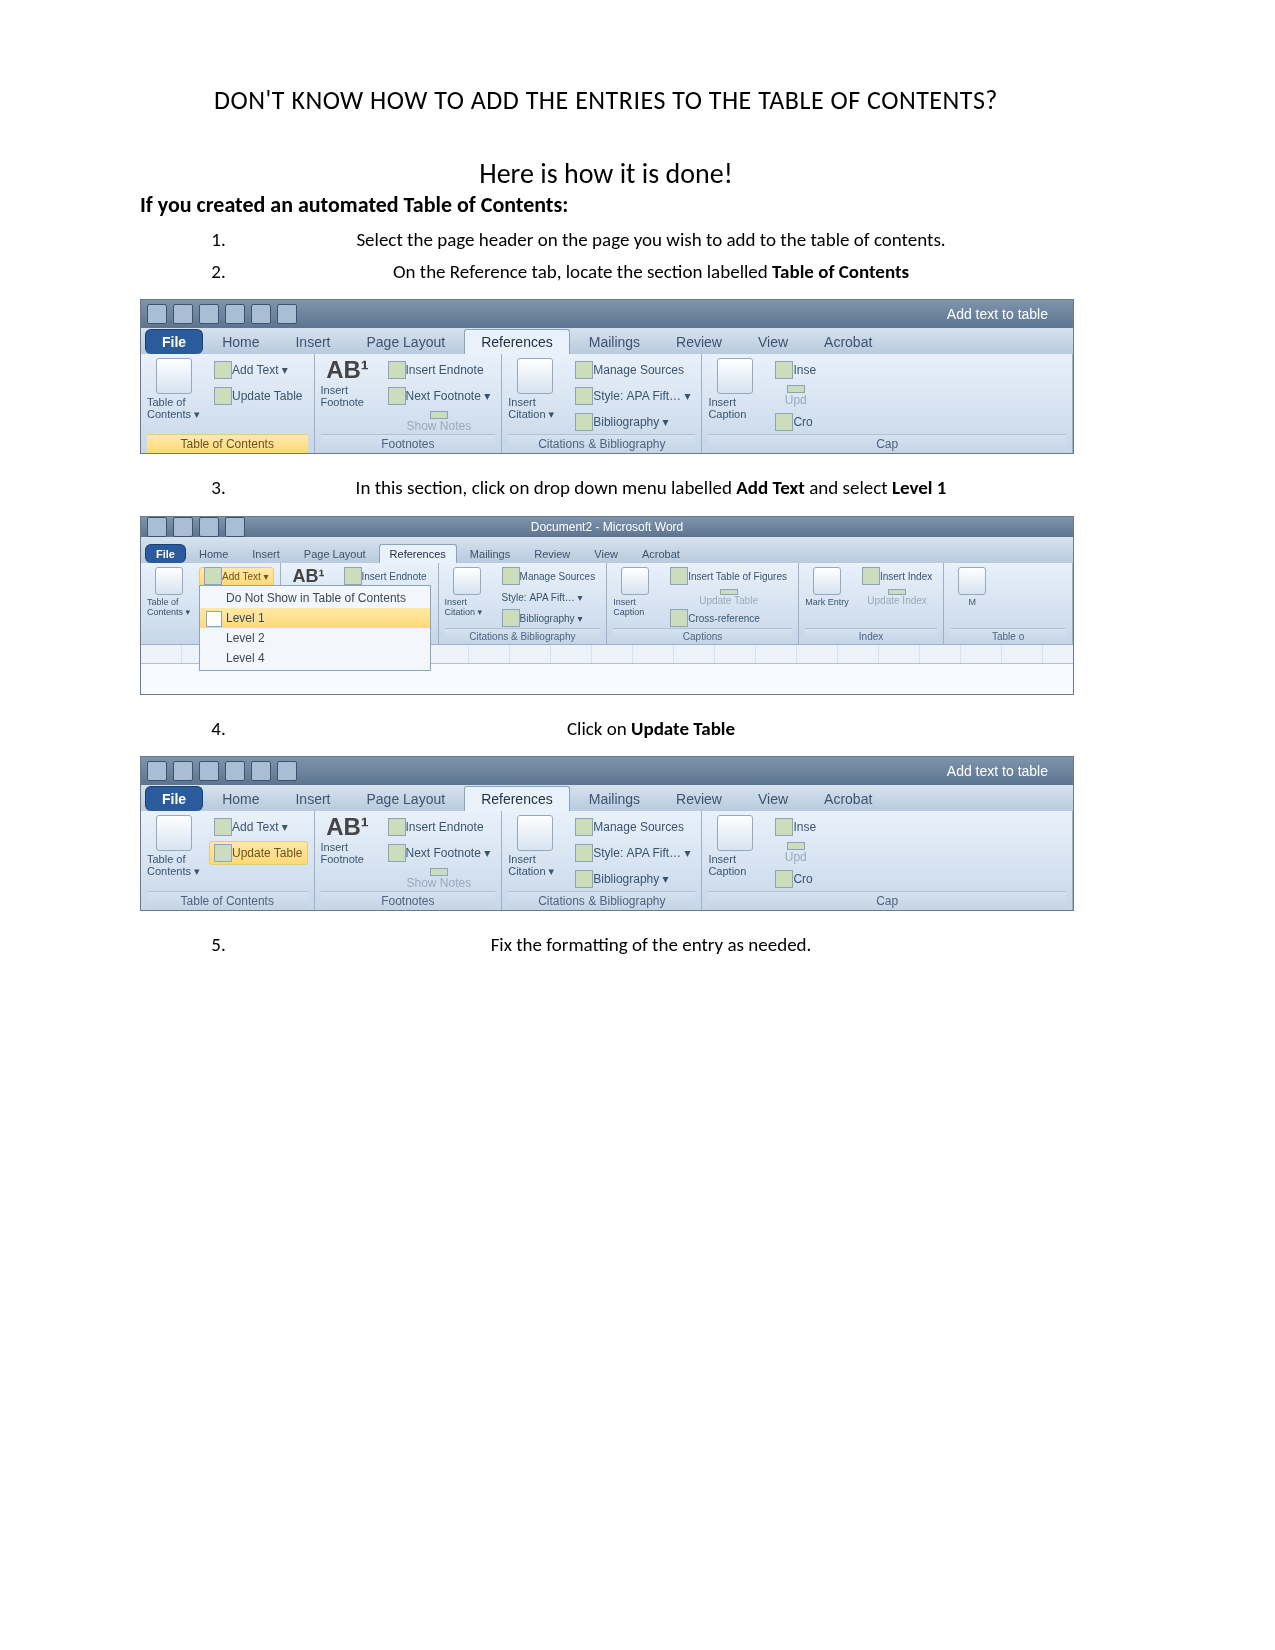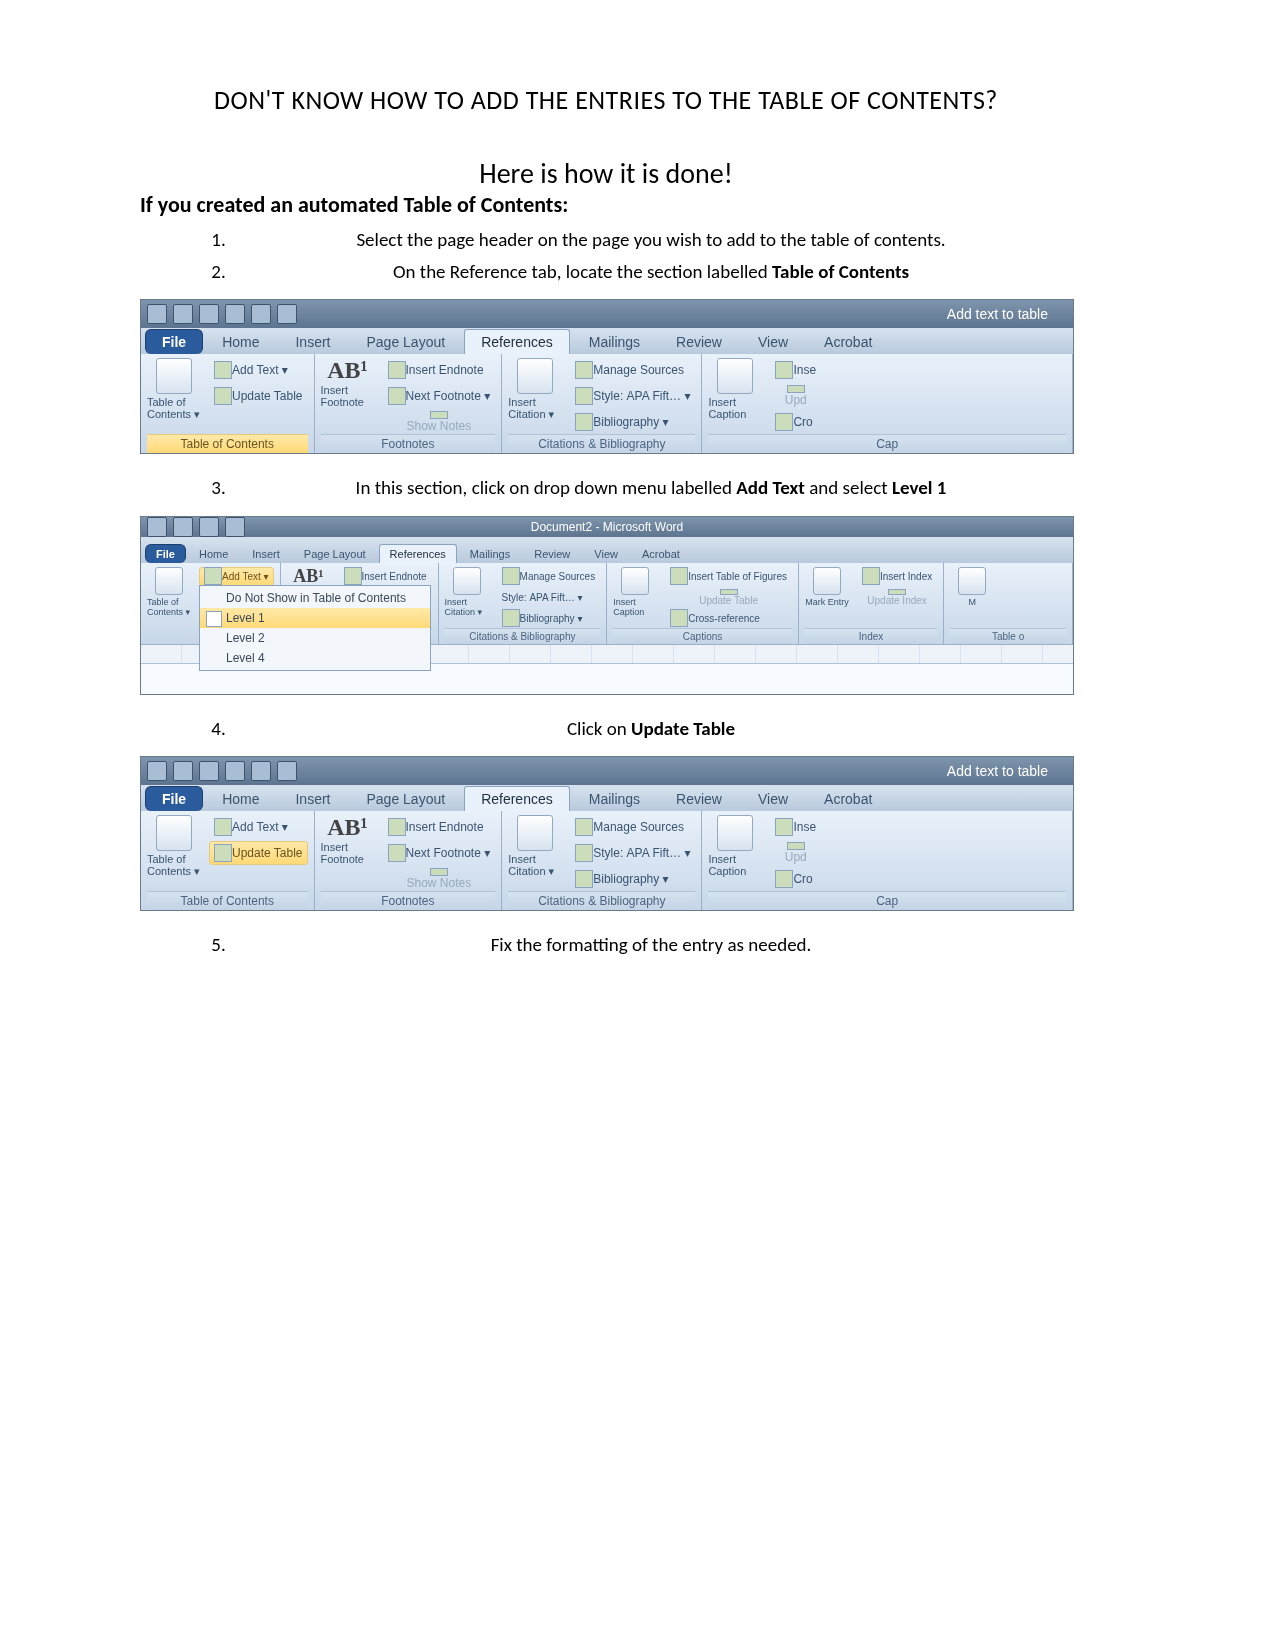--- a/index.html
+++ b/index.html
@@ -174,21 +174,21 @@
     color: #6a5420;
   }
   .smallrow .sicon {
     width: 16px; height: 16px;
     background: #cdb;
     border: 1px solid #8aa3bf;
     display: inline-block;
   }
   .col { display:flex; flex-direction:column; gap:2px; }
   .big-letters {
-    font-family: Liberation Serif, serif;
+    font-family: Liberation Sans, sans-serif;
     font-size: 24px;
     font-weight: bold;
     color: #444;
     line-height: 1;
     text-align: center;
   }
   .dim { color:#9ab;flex-direction:column; }
 
   
   .dropdown-panel {

